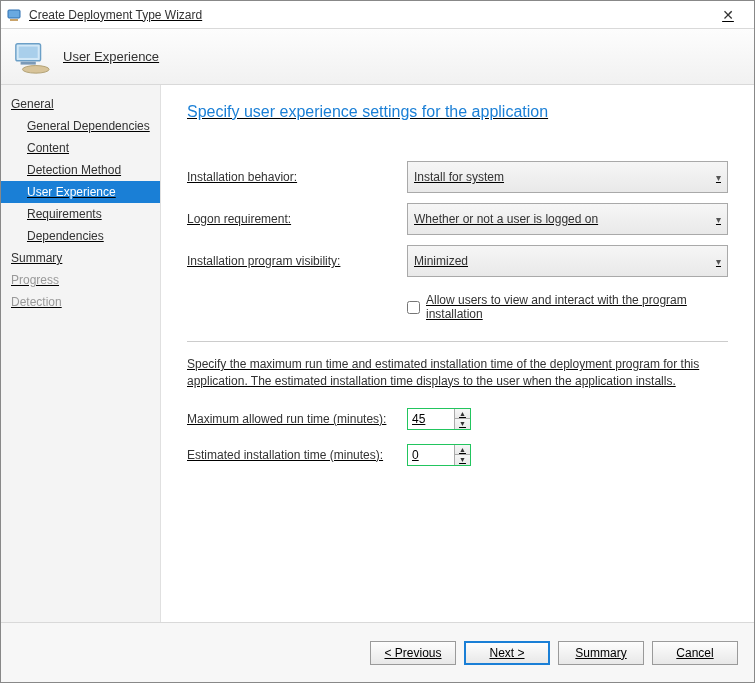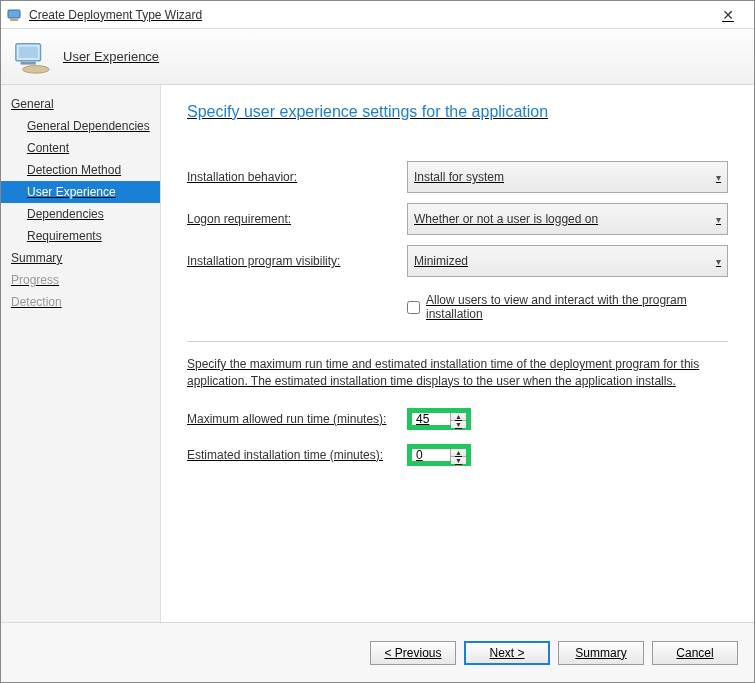--- a/index.html
+++ b/index.html
@@ -51,21 +51,21 @@
       padding: 0 6px; justify-content: space-between; font-size: 12px;
     }
     .dropdown .chev { font-size: 10px; color: #555; }
     .checkbox-row { display: flex; align-items: center; margin: 6px 0 12px 220px; gap: 6px; }
     .checkbox-row input { width: 13px; height: 13px; margin:0; }
     .divider { border: none; border-top: 1px solid #ccc; margin: 8px 0 14px 0; }
     .desc { line-height: 1.4; margin-bottom: 18px; }
     .num-row { display: flex; align-items: center; margin-bottom: 14px; }
     .num-row label { width: 220px; }
     .spinner {
-      width: 64px; height: 22px; border: 5px solid #22c55e;
+      width: 64px; height: 22px; border: 1px solid #22c55e;
       display: flex; align-items: stretch;
     }
     .spinner input {
       flex:1; border: none; padding: 0 4px; font-size: 12px; outline: none; width: 100%;
     }
     .spinner .arrows { width: 16px; border-left: 1px solid #a9a9a9; display:flex; flex-direction: column; }
     .spinner .arrows div { flex:1; display:flex; align-items:center; justify-content:center; font-size:7px; background:linear-gradient(#f6f6f6,#e9e9e9); line-height:1; }
     .spinner .arrows div:first-child { border-bottom:1px solid #a9a9a9; }
     .footer {
       height: 60px; border-top: 1px solid #d9d9d9;
@@ -103,22 +103,22 @@
     <span class="page-name">User Experience</span>
   </div>
 
   <div class="body">
     <div class="sidebar">
       <div class="group-label">General</div>
       <div class="step">General Dependencies</div>
       <div class="step">Content</div>
       <div class="step">Detection Method</div>
       <div class="step selected">User Experience</div>
+      <div class="step">Requirements</div>
       <div class="step">Dependencies</div>
-      <div class="step">Requirements</div>
       <div class="group-label">Summary</div>
       <div class="group-label disabled">Progress</div>
       <div class="group-label disabled">Detection</div>
     </div>
 
     <div class="main">
       <h2>Specify user experience settings for the application</h2>
 
       <div class="form-row">
         <label>Installation behavior:</label>

